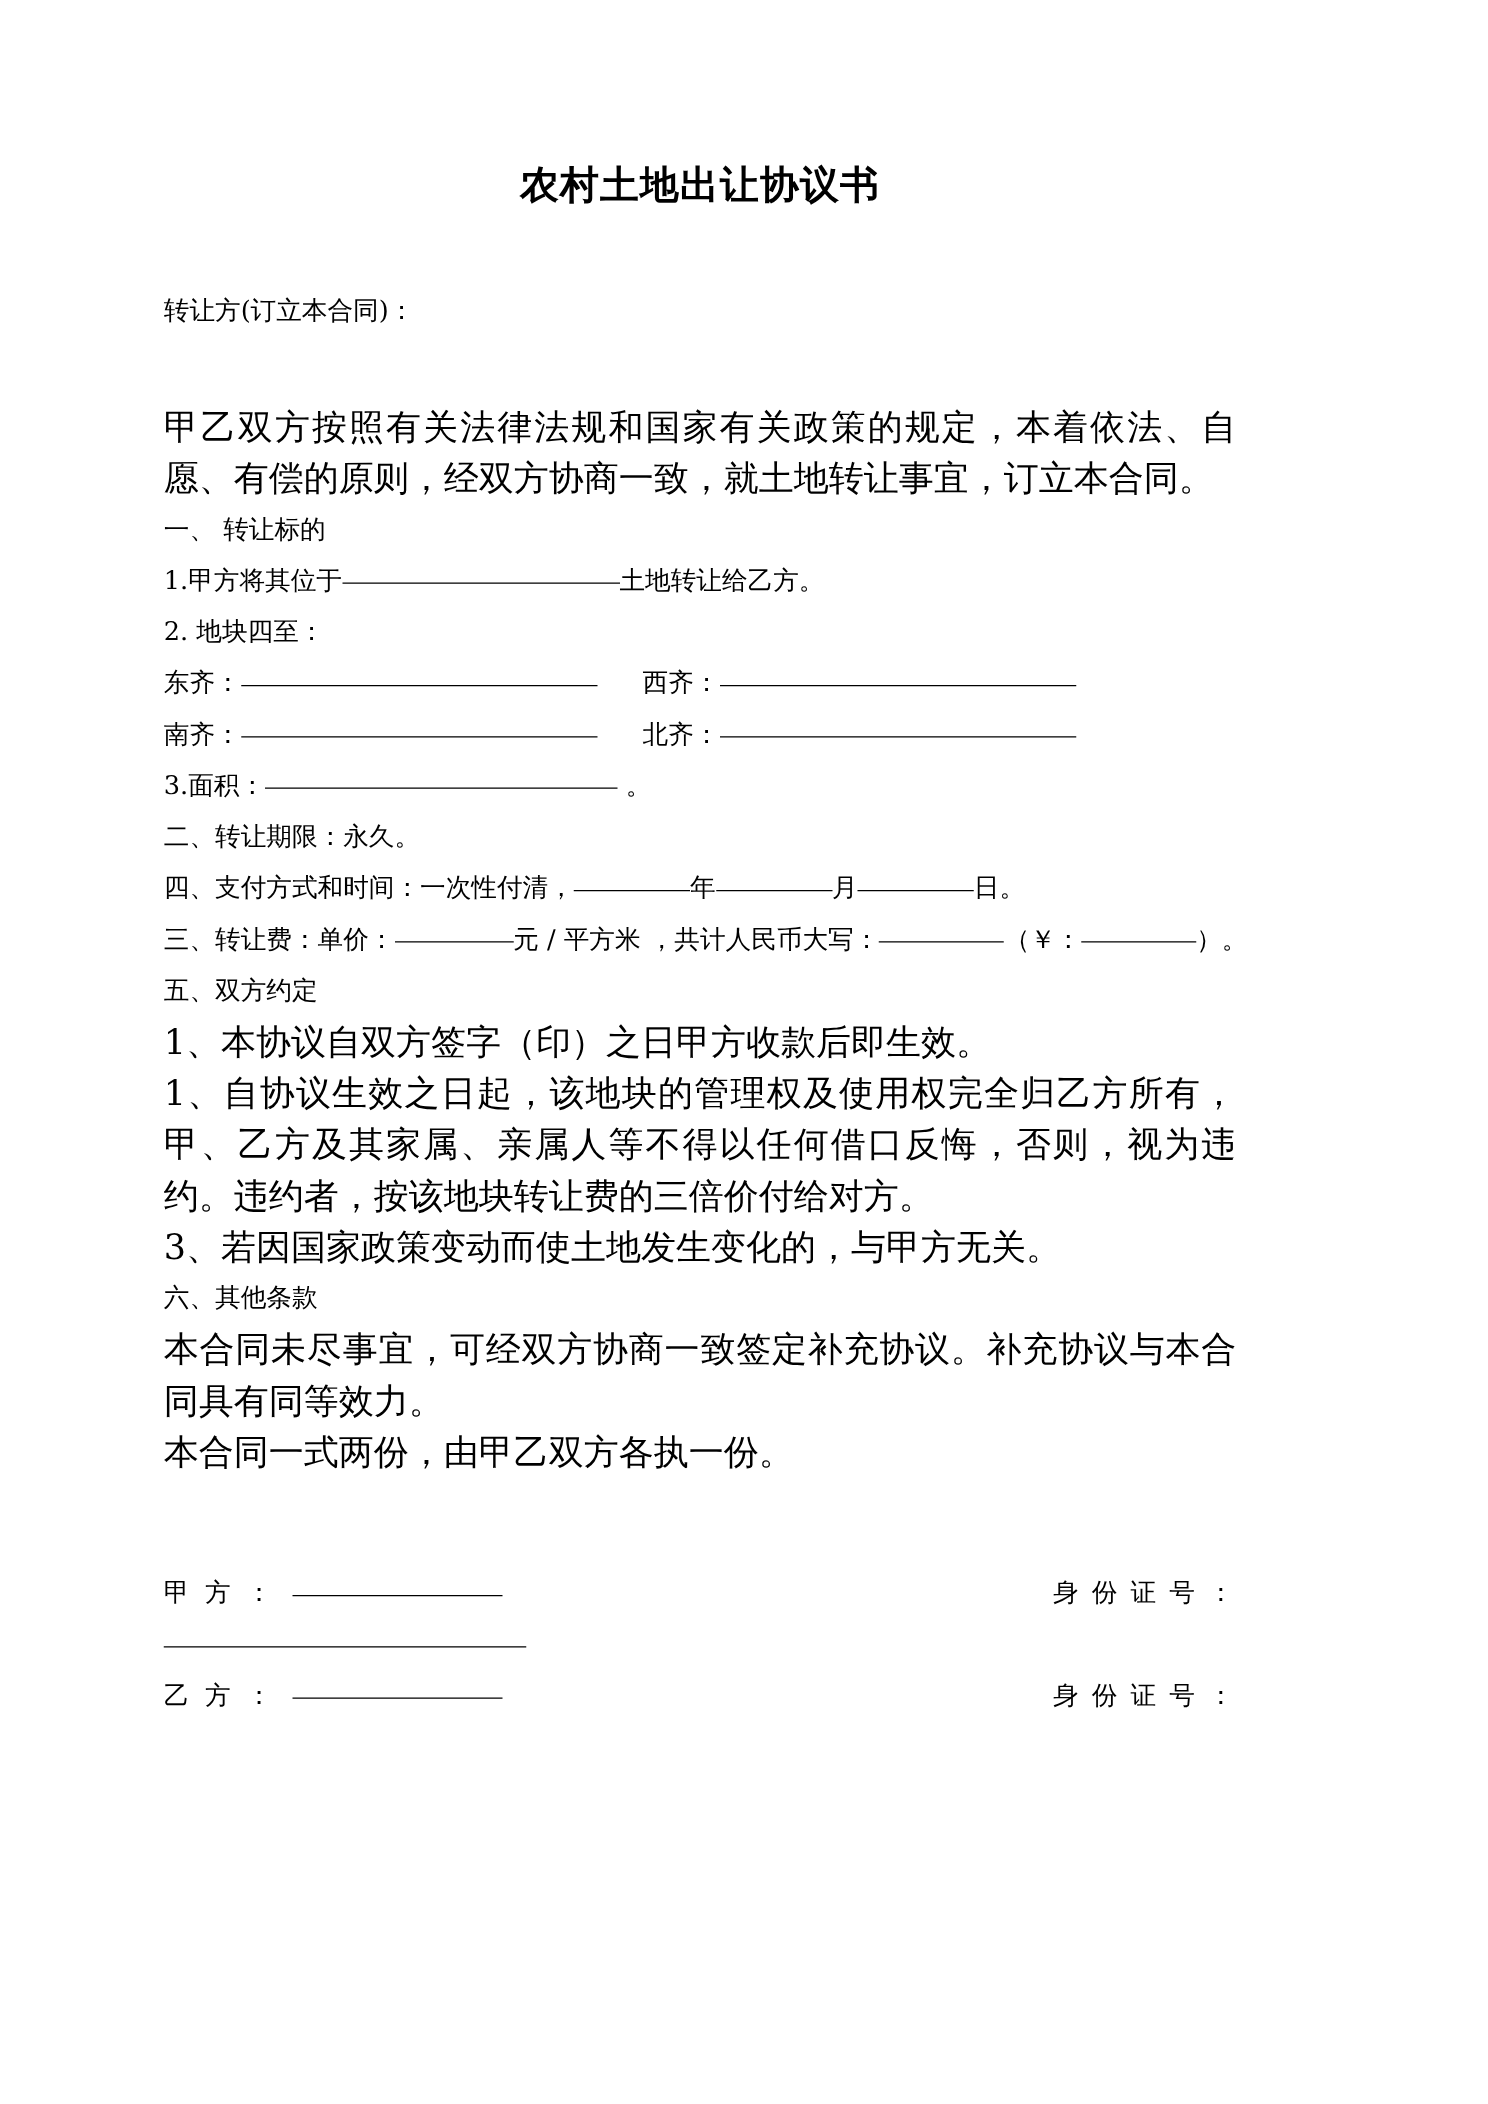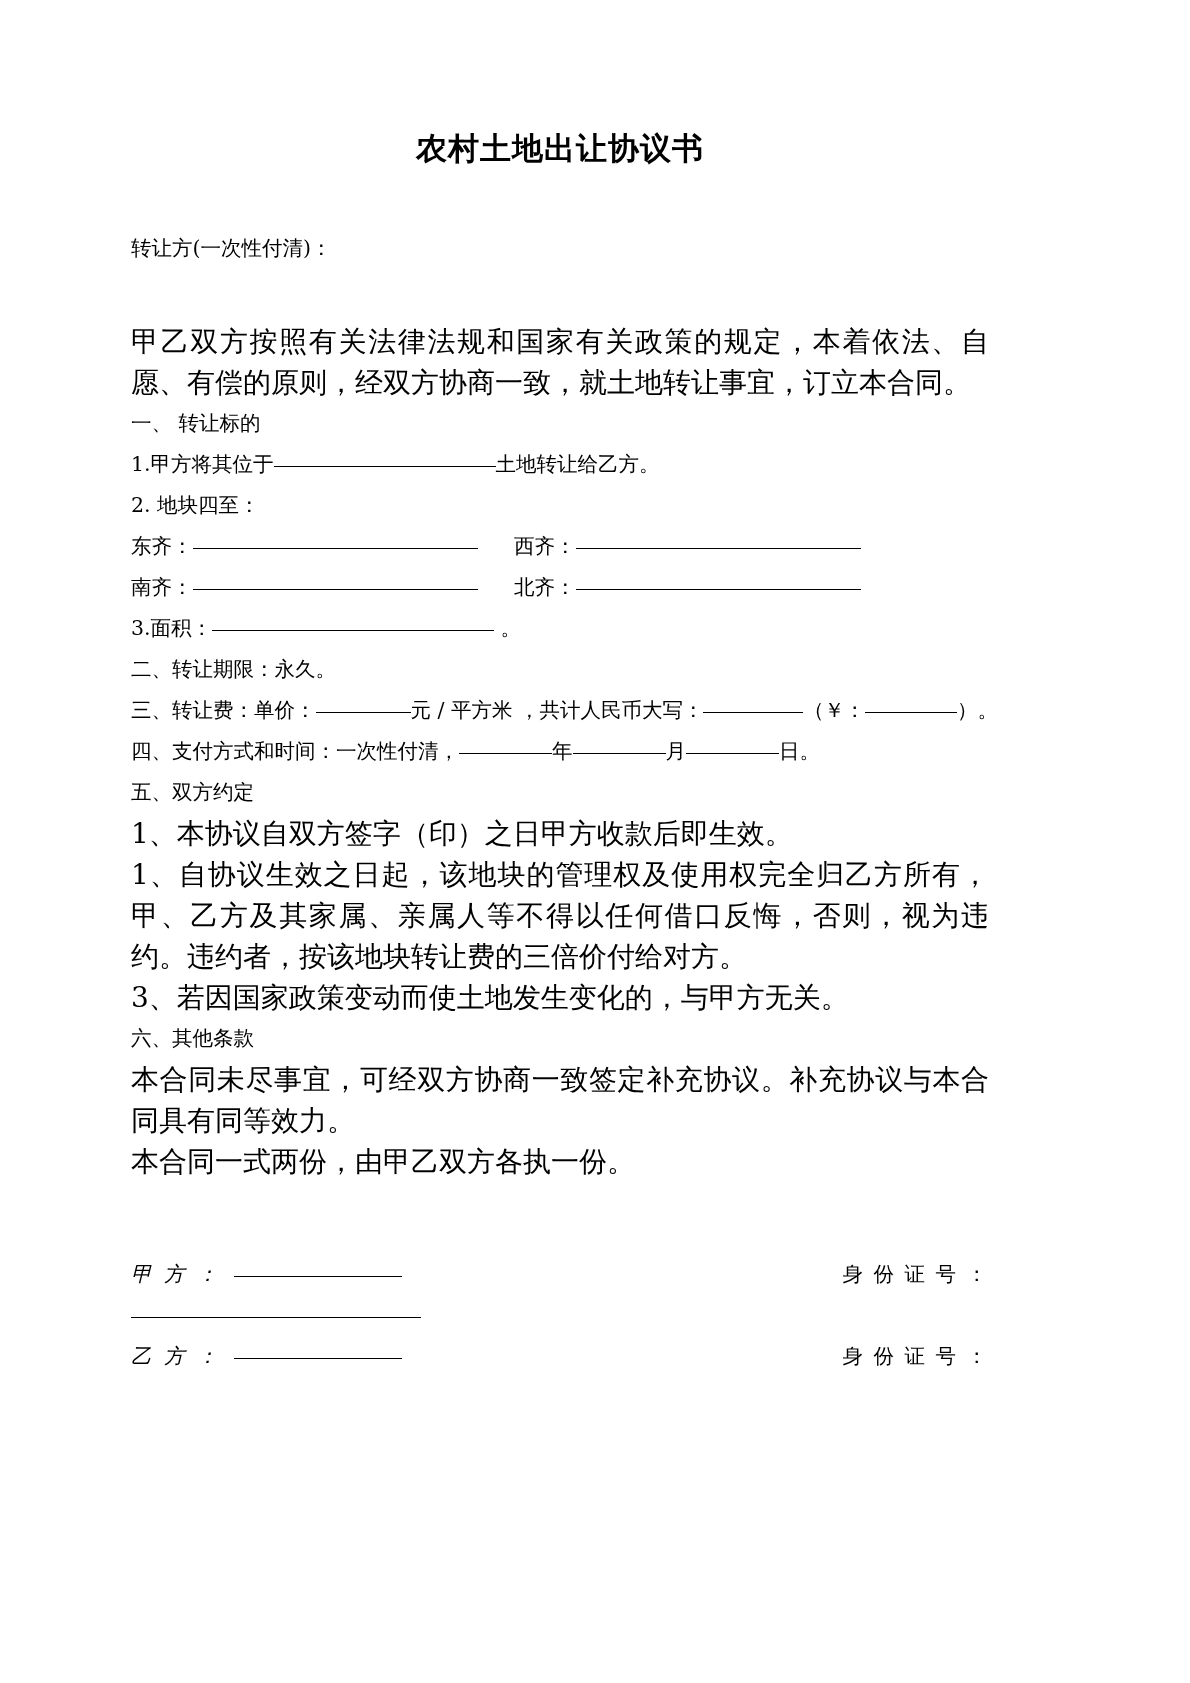--- a/index.html
+++ b/index.html
@@ -79,21 +79,21 @@
   }
   .fourway .col-left { width: 383px; }
   .fourway .col-right { flex: 1; }
 
   .sig-row {
     display: flex;
     font-size: 20.5px;
     line-height: 41px;
     justify-content: space-between;
   }
-  .sig-left { white-space: nowrap; font-style: italic; }
+  .sig-left { white-space: nowrap; }
   .sig-right { white-space: nowrap; letter-spacing: 2px; }
 
   .spaced { letter-spacing: 3px; }
 
   .footer {
     position: absolute;
     left: 0;
     top: 1508px;
     width: 1190px;
     text-align: center;
@@ -104,21 +104,21 @@
 </style>
 </head>
 <body>
 
 <div class="page">
   <div class="content">
 
     <div class="doc-title">农村土地出让协议书</div>
 
     <div class="party-block">
-      <div class="party-line">转让方(一次性付清)：</div>
+      <div class="party-line">转让方(订立本合同)：</div>
     </div>
 
     <div class="gap-lg"></div>
 
     <div class="line-wrap">甲乙双方按照有关法律法规和国家有关政策的规定，本着依法、自愿、有偿的原则，经双方协商一致，就土地转让事宜，订立本合同。</div>
 
     <div class="line">一、 转让标的</div>
 
     <div class="line">
       <span>1.甲方将其位于</span><span class="blank b-loc"></span><span>土地转让给乙方。</span>
@@ -144,25 +144,25 @@
       </div>
     </div>
 
     <div class="line">
       <span>3.面积：</span><span class="blank b-area"></span>&nbsp;<span>。</span>
     </div>
 
     <div class="line">二、转让期限：永久。</div>
 
     <div class="line">
-      <span>三、转让费：单价：</span><span class="blank b-price"></span><span>元 / 平方米  ，共计人民币大写：</span><span class="blank b-total"></span><span>（￥：</span><span class="blank b-yuan"></span><span>）。</span>
+      <span>四、支付方式和时间：一次性付清，</span><span class="blank b-date"></span><span>年</span><span class="blank b-date"></span><span>月</span><span class="blank b-date"></span><span>日。</span>
     </div>
 
     <div class="line">
-      <span>四、支付方式和时间：一次性付清，</span><span class="blank b-date"></span><span>年</span><span class="blank b-date"></span><span>月</span><span class="blank b-date"></span><span>日。</span>
+      <span>三、转让费：单价：</span><span class="blank b-price"></span><span>元 / 平方米  ，共计人民币大写：</span><span class="blank b-total"></span><span>（￥：</span><span class="blank b-yuan"></span><span>）。</span>
     </div>
 
     <div class="line">五、双方约定</div>
 
     <div class="line-wrap">1、本协议自双方签字（印）之日甲方收款后即生效。</div>
     <div class="line-wrap">1、自协议生效之日起，该地块的管理权及使用权完全归乙方所有，甲、乙方及其家属、亲属人等不得以任何借口反悔，否则，视为违约。违约者，按该地块转让费的三倍价付给对方。</div>
     <div class="line-wrap">3、若因国家政策变动而使土地发生变化的，与甲方无关。</div>
 
     <div class="line">六、其他条款</div>
     <div class="line-wrap">本合同未尽事宜，可经双方协商一致签定补充协议。补充协议与本合同具有同等效力。</div>

